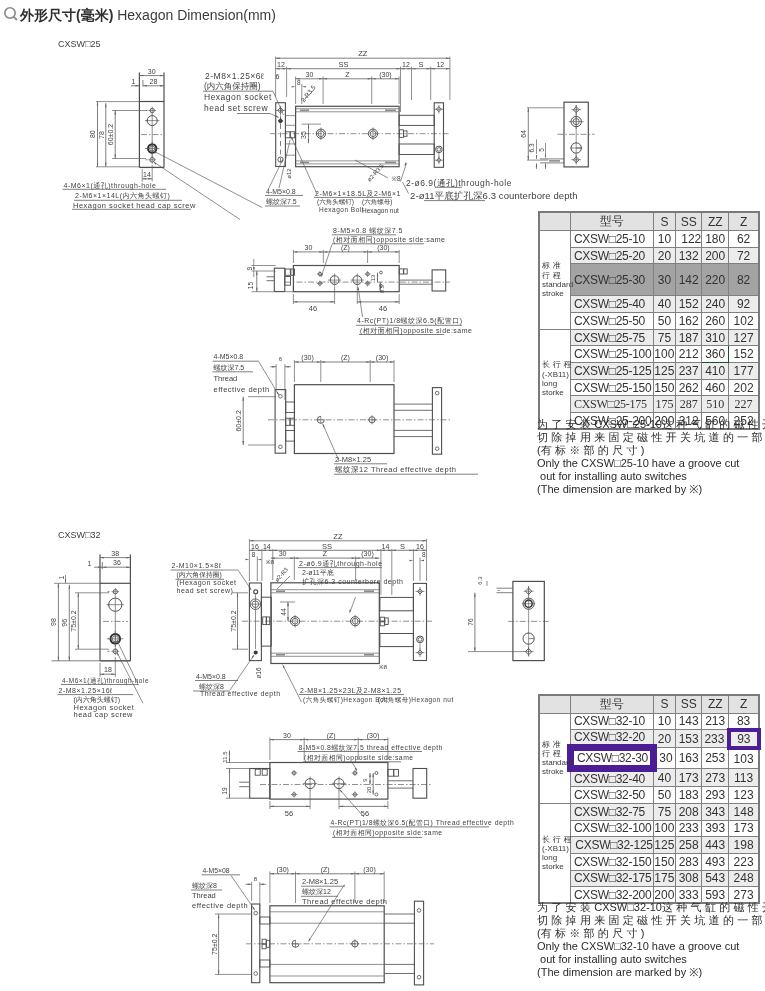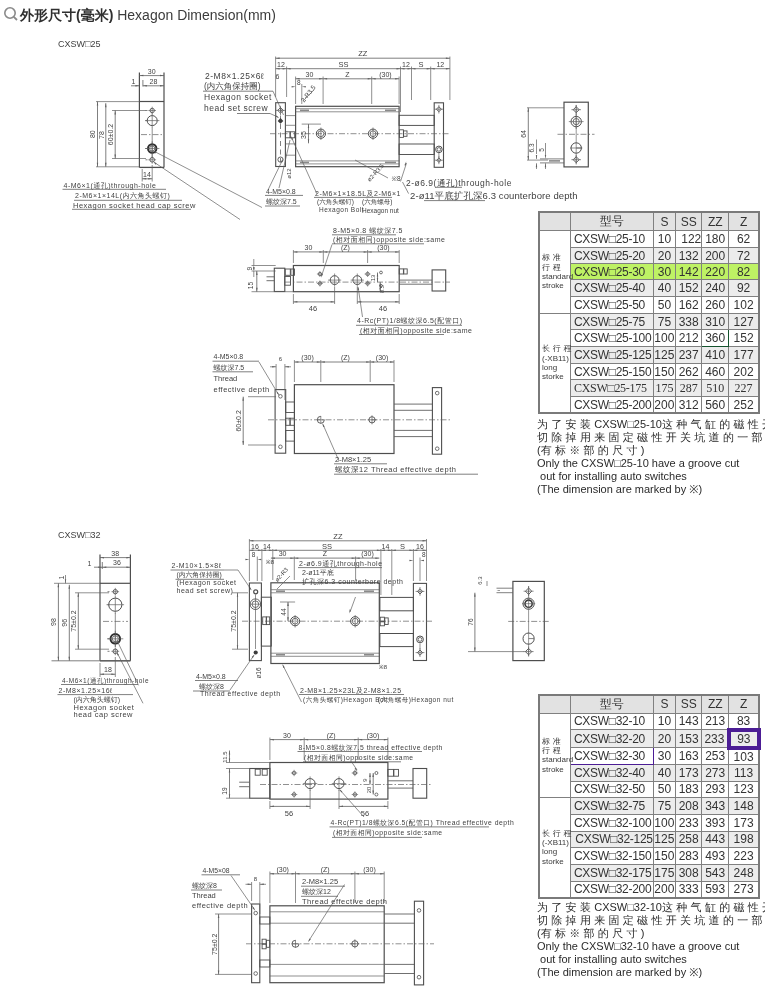--- a/index.html
+++ b/index.html
@@ -1065,21 +1065,21 @@
 <td style="border:1px solid #808080;padding:0;white-space:nowrap;overflow:hidden;text-align:center;">180</td>
 <td style="border:1px solid #808080;padding:0;white-space:nowrap;overflow:hidden;text-align:center;">62</td>
 </tr>
 <tr style="height:16.68px;background:#ececec;">
 <td style="border:1px solid #808080;padding:0;white-space:nowrap;overflow:hidden;padding-left:3px;letter-spacing:-0.3px;">CXSW□25-20</td>
 <td style="border:1px solid #808080;padding:0;white-space:nowrap;overflow:hidden;text-align:center;">20</td>
 <td style="border:1px solid #808080;padding:0;white-space:nowrap;overflow:hidden;text-align:center;">132</td>
 <td style="border:1px solid #808080;padding:0;white-space:nowrap;overflow:hidden;text-align:center;">200</td>
 <td style="border:1px solid #808080;padding:0;white-space:nowrap;overflow:hidden;text-align:center;">72</td>
 </tr>
-<tr style="height:16px;background:#bef264;">
+<tr style="height:32px;background:#a3a3a3;">
 <td style="border:1px solid #808080;padding:0;white-space:nowrap;overflow:hidden;padding-left:3px;letter-spacing:-0.3px;">CXSW□25-30</td>
 <td style="border:1px solid #808080;padding:0;white-space:nowrap;overflow:hidden;text-align:center;">30</td>
 <td style="border:1px solid #808080;padding:0;white-space:nowrap;overflow:hidden;text-align:center;">142</td>
 <td style="border:1px solid #808080;padding:0;white-space:nowrap;overflow:hidden;text-align:center;">220</td>
 <td style="border:1px solid #808080;padding:0;white-space:nowrap;overflow:hidden;text-align:center;">82</td>
 </tr>
 <tr style="height:16.68px;background:#ececec;">
 <td style="border:1px solid #808080;padding:0;white-space:nowrap;overflow:hidden;padding-left:3px;letter-spacing:-0.3px;">CXSW□25-40</td>
 <td style="border:1px solid #808080;padding:0;white-space:nowrap;overflow:hidden;text-align:center;">40</td>
 <td style="border:1px solid #808080;padding:0;white-space:nowrap;overflow:hidden;text-align:center;">152</td>
@@ -1090,21 +1090,21 @@
 <td style="border:1px solid #808080;padding:0;white-space:nowrap;overflow:hidden;padding-left:3px;letter-spacing:-0.3px;">CXSW□25-50</td>
 <td style="border:1px solid #808080;padding:0;white-space:nowrap;overflow:hidden;text-align:center;">50</td>
 <td style="border:1px solid #808080;padding:0;white-space:nowrap;overflow:hidden;text-align:center;">162</td>
 <td style="border:1px solid #808080;padding:0;white-space:nowrap;overflow:hidden;text-align:center;">260</td>
 <td style="border:1px solid #808080;padding:0;white-space:nowrap;overflow:hidden;text-align:center;">102</td>
 </tr>
 <tr style="height:16.68px;background:#ececec;">
 <td rowspan="6" style="border:1px solid #808080;padding:0;white-space:nowrap;overflow:hidden;vertical-align:middle;padding-left:2px;font-size:8px;line-height:9.3px;color:#3a3a3a;background:#fff;overflow:visible;"><span style="letter-spacing:2.8px;">长行程</span><br>(-XB11)<br>long<br>storke</td>
 <td style="border:1px solid #808080;padding:0;white-space:nowrap;overflow:hidden;padding-left:3px;letter-spacing:-0.3px;">CXSW□25-75</td>
 <td style="border:1px solid #808080;padding:0;white-space:nowrap;overflow:hidden;text-align:center;">75</td>
-<td style="border:1px solid #808080;padding:0;white-space:nowrap;overflow:hidden;text-align:center;">338</td>
+<td style="border:1px solid #808080;padding:0;white-space:nowrap;overflow:hidden;text-align:center;">187</td>
 <td style="border:1px solid #808080;padding:0;white-space:nowrap;overflow:hidden;text-align:center;">310</td>
 <td style="border:1px solid #808080;padding:0;white-space:nowrap;overflow:hidden;text-align:center;">127</td>
 </tr>
 <tr style="height:16.68px;background:#fff;">
 <td style="border:1px solid #808080;padding:0;white-space:nowrap;overflow:hidden;padding-left:3px;letter-spacing:-0.3px;">CXSW□25-100</td>
 <td style="border:1px solid #808080;padding:0;white-space:nowrap;overflow:hidden;text-align:center;">100</td>
 <td style="border:1px solid #808080;padding:0;white-space:nowrap;overflow:hidden;text-align:center;">212</td>
 <td style="border:1px solid #14532d;padding:0;white-space:nowrap;overflow:hidden;text-align:center;">360</td>
 <td style="border:1px solid #808080;padding:0;white-space:nowrap;overflow:hidden;text-align:center;">152</td>
 </tr>
@@ -1172,21 +1172,21 @@
 <td style="border:1px solid #808080;padding:0;white-space:nowrap;overflow:hidden;text-align:center;">83</td>
 </tr>
 <tr style="height:16.68px;background:#ececec;">
 <td style="border:1px solid #808080;padding:0;white-space:nowrap;overflow:hidden;padding-left:3px;letter-spacing:-0.3px;">CXSW□32-20</td>
 <td style="border:1px solid #808080;padding:0;white-space:nowrap;overflow:hidden;text-align:center;">20</td>
 <td style="border:1px solid #808080;padding:0;white-space:nowrap;overflow:hidden;text-align:center;">153</td>
 <td style="border:1px solid #808080;padding:0;white-space:nowrap;overflow:hidden;text-align:center;">233</td>
 <td style="border:4px solid #4c1d95;padding:0;white-space:nowrap;overflow:hidden;text-align:center;">93</td>
 </tr>
 <tr style="height:16.68px;background:#fff;">
-<td style="border:1px solid #4c1d95;padding:0;white-space:nowrap;overflow:hidden;padding-left:3px;letter-spacing:-0.3px;">CXSW□32-30</td>
+<td style="border:7px solid #4c1d95;padding:0;white-space:nowrap;overflow:hidden;padding-left:3px;letter-spacing:-0.3px;">CXSW□32-30</td>
 <td style="border:1px solid #808080;padding:0;white-space:nowrap;overflow:hidden;text-align:center;">30</td>
 <td style="border:1px solid #808080;padding:0;white-space:nowrap;overflow:hidden;text-align:center;">163</td>
 <td style="border:1px solid #808080;padding:0;white-space:nowrap;overflow:hidden;text-align:center;">253</td>
 <td style="border:1px solid #808080;padding:0;white-space:nowrap;overflow:hidden;text-align:center;">103</td>
 </tr>
 <tr style="height:16.68px;background:#ececec;">
 <td style="border:1px solid #808080;padding:0;white-space:nowrap;overflow:hidden;padding-left:3px;letter-spacing:-0.3px;">CXSW□32-40</td>
 <td style="border:1px solid #808080;padding:0;white-space:nowrap;overflow:hidden;text-align:center;">40</td>
 <td style="border:1px solid #808080;padding:0;white-space:nowrap;overflow:hidden;text-align:center;">173</td>
 <td style="border:1px solid #808080;padding:0;white-space:nowrap;overflow:hidden;text-align:center;">273</td>

